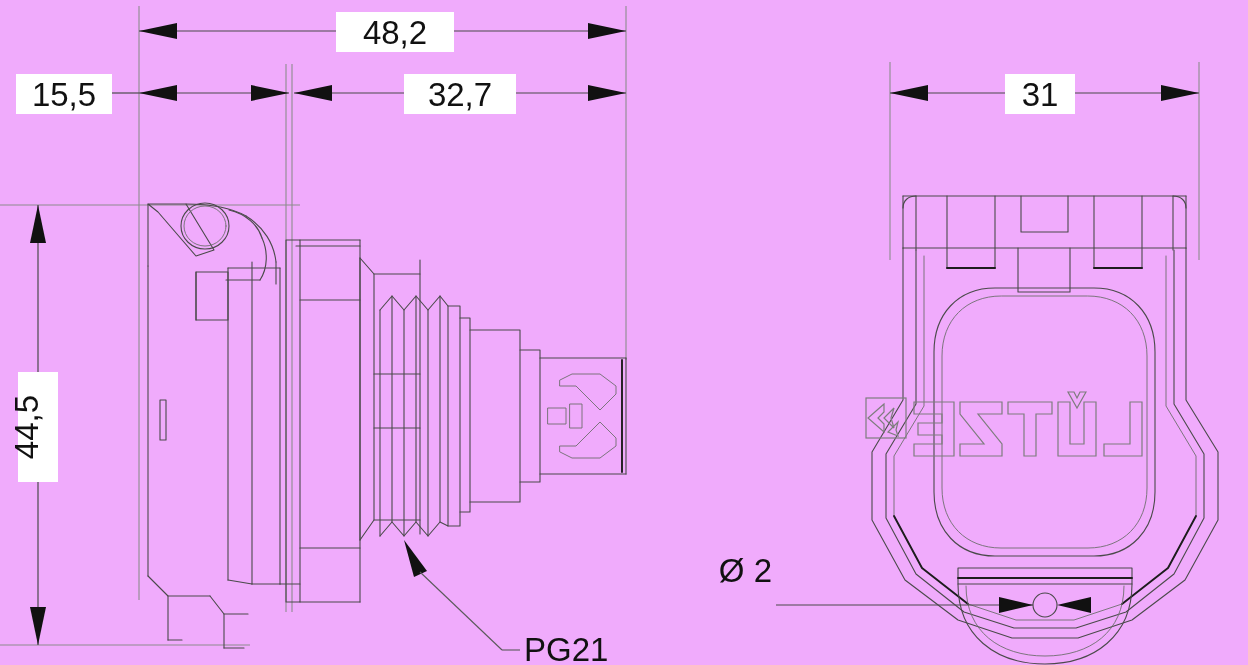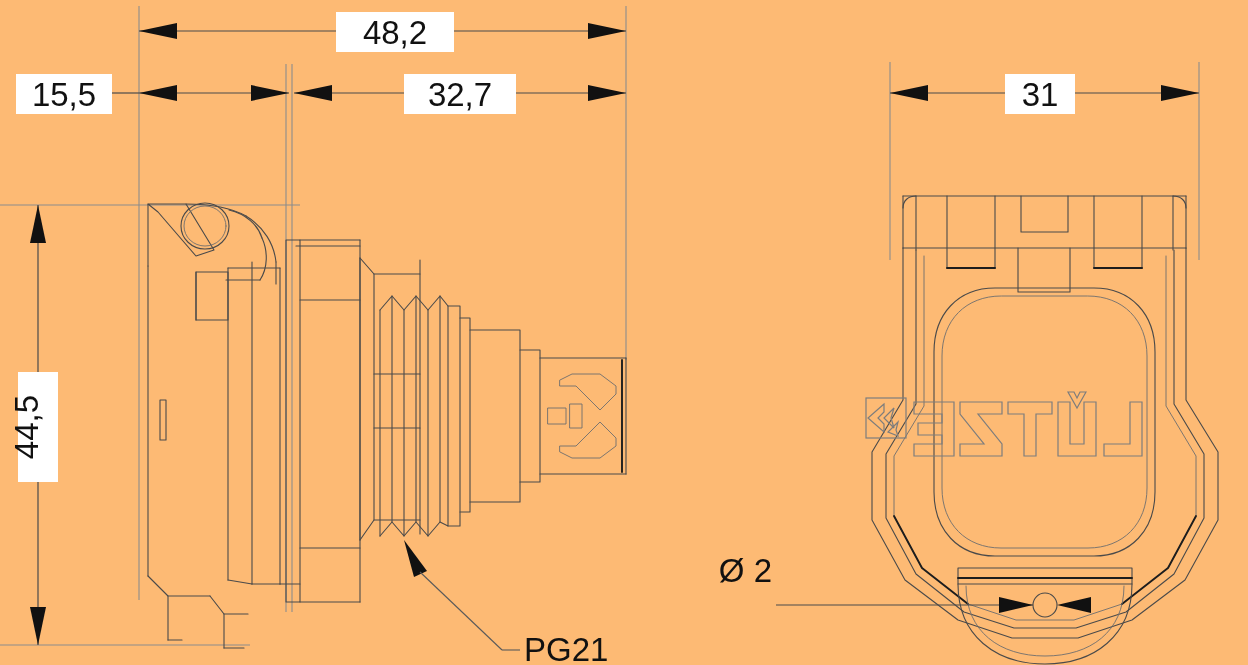--- a/index.html
+++ b/index.html
@@ -4,21 +4,21 @@
 <style>
   html,body{margin:0;padding:0;background:#ffffff;}
   body{
     font-family:"Liberation Sans", sans-serif;
     -webkit-font-smoothing:antialiased;
   }
   #sheet{
     position:relative;
     width:1248px;
     height:665px;
-    background:#fdba74;
+    background:#f0abfc;
     overflow:hidden;
   }
   #sheet svg{display:block;width:1248px;height:665px;}
 
   .thin   {fill:none;stroke:#4a4a4a;stroke-width:1.1;stroke-linejoin:round;stroke-linecap:round;}
   .thinner{fill:none;stroke:#6e6e6e;stroke-width:0.9;stroke-linejoin:round;stroke-linecap:round;}
   .heavy  {fill:none;stroke:#1d1d1d;stroke-width:1.9;stroke-linejoin:round;stroke-linecap:round;}
   .ext    {fill:none;stroke:#8c8c8c;stroke-width:1.1;}
   .dimline{fill:none;stroke:#4a4a4a;stroke-width:1.2;}
   .leader {fill:none;stroke:#5a5a5a;stroke-width:1.1;}

